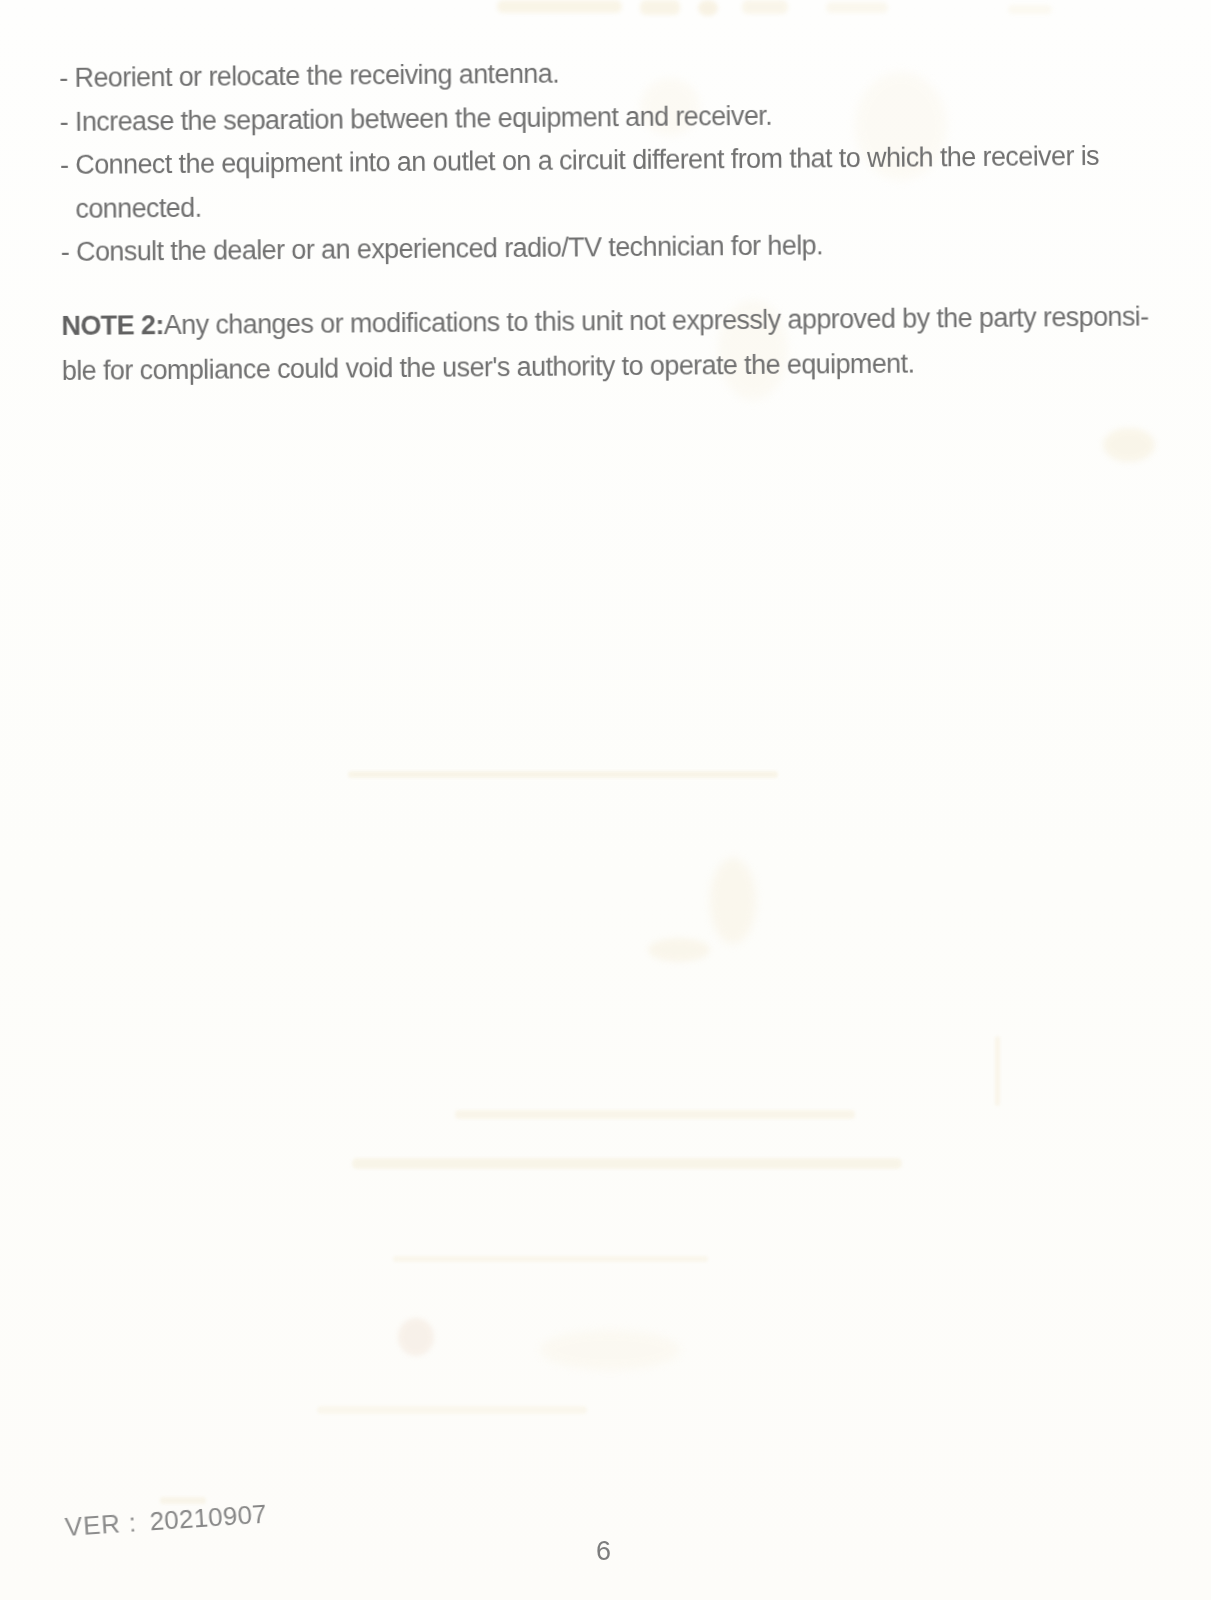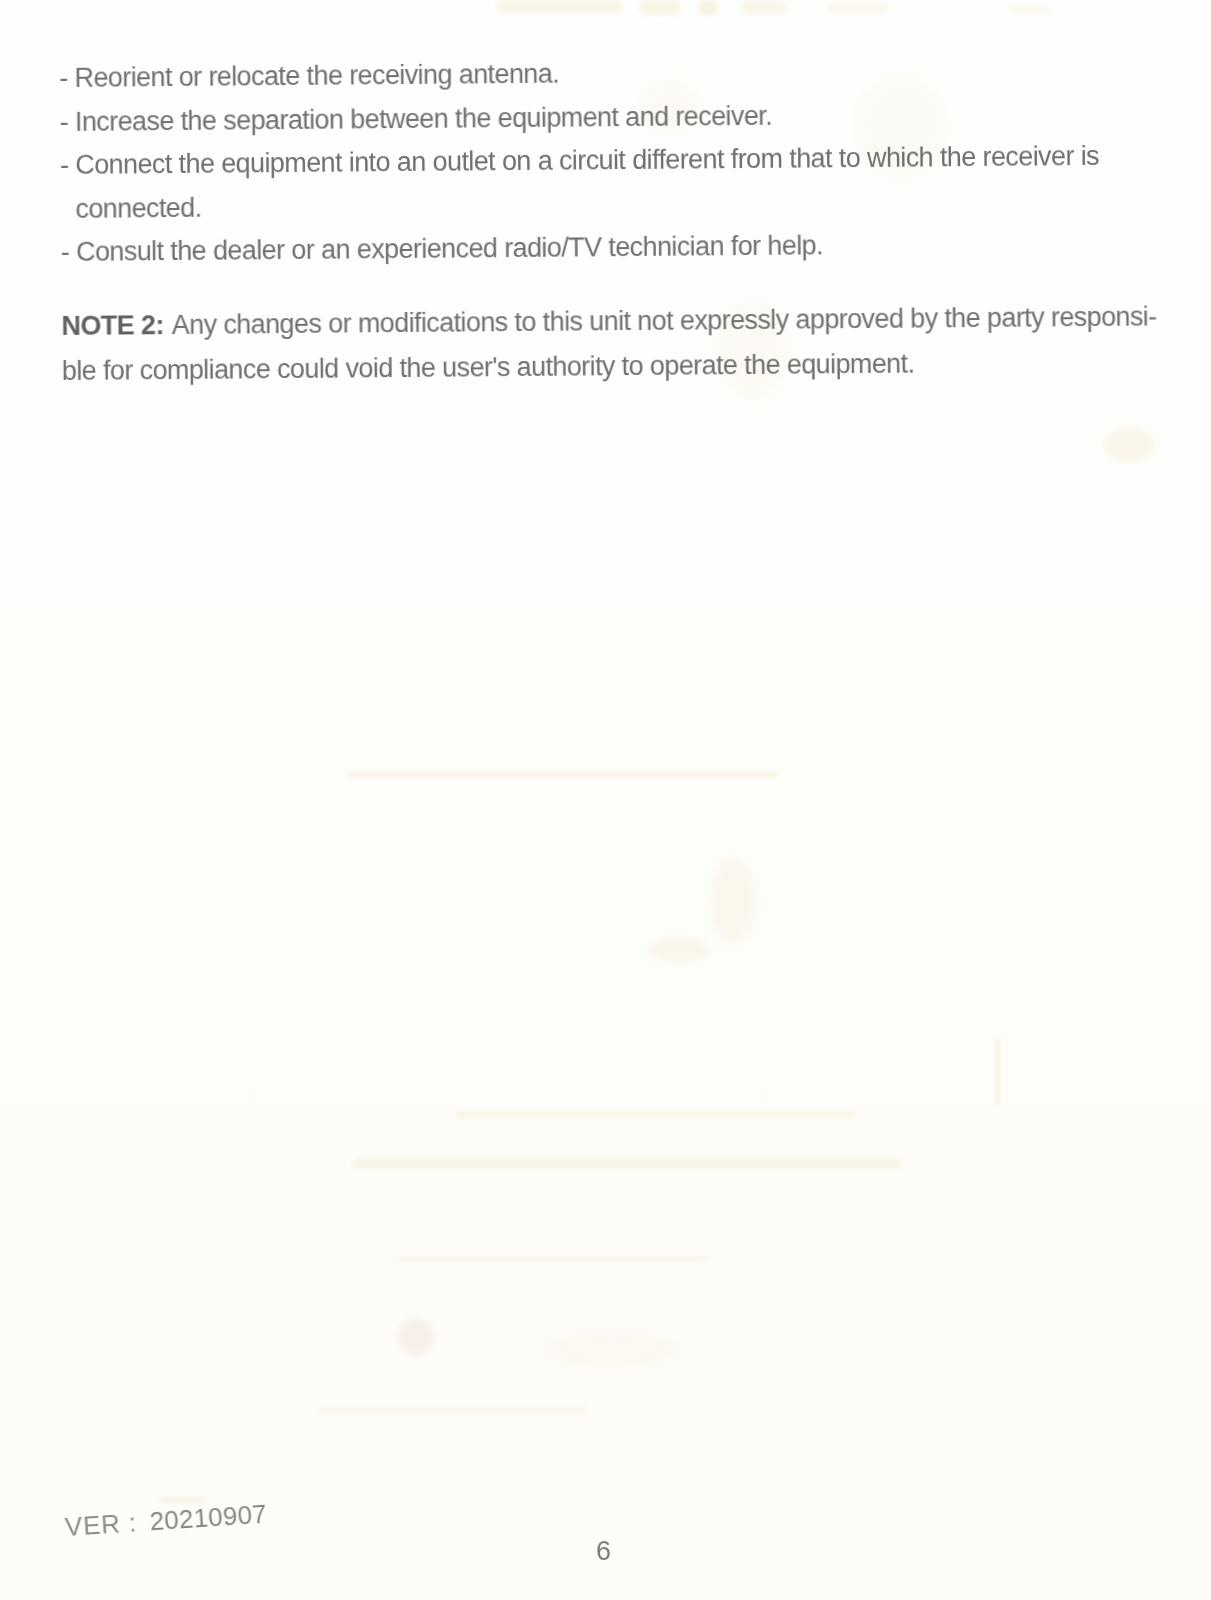--- a/index.html
+++ b/index.html
@@ -28,21 +28,21 @@
     position: absolute; left: 60px; top: 57px; width: 1115px;
     font-size: 27px; line-height: 43.5px;
     white-space: nowrap;
   }
   .wrap-line { padding-left: 15px; }
   .note {
     position: absolute; left: 60px; top: 304px; width: 1125px;
     font-size: 27px; line-height: 45px;
     white-space: nowrap;
   }
-  .note-label { font-weight: bold; color: #626262; margin-right: 8px; }
+  .note-label { font-weight: bold; color: #626262; }
   
   .footer-version {
     position: absolute; left: 66px; top: 1512px;
     font-size: 26px; color: #8c8c8c;
     transform: rotate(-3.8deg);
     transform-origin: left bottom;
     letter-spacing: 0.8px;
     filter: blur(0.3px);
   }
   .version-value { margin-left: 13px; color: #878787; letter-spacing: 0.2px; }

